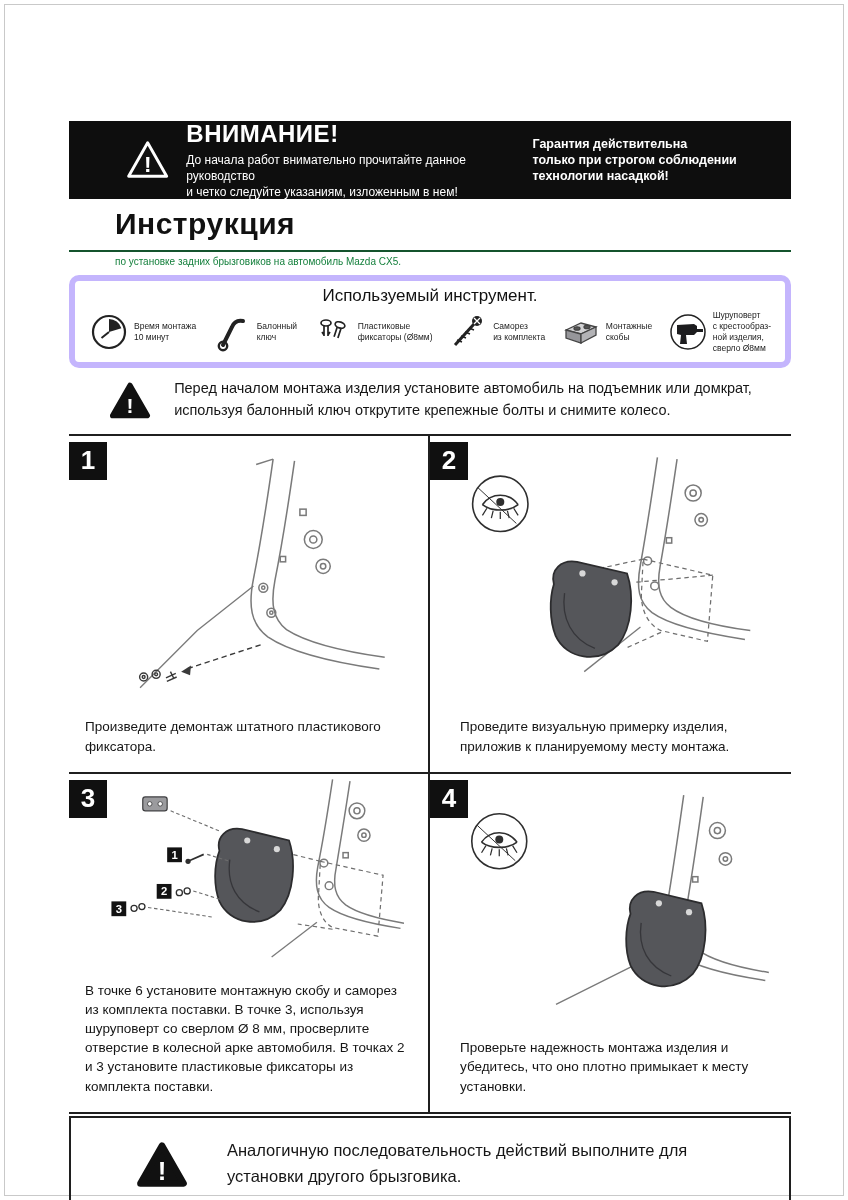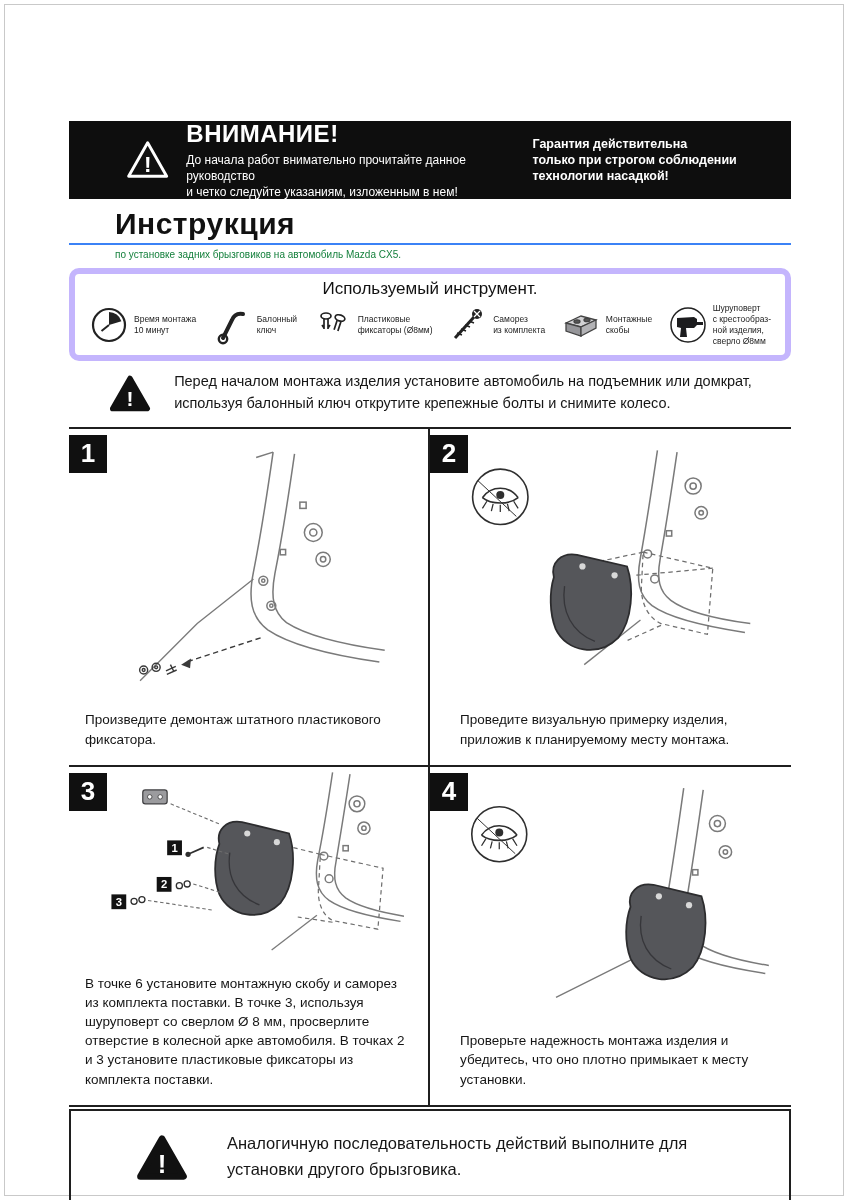--- a/index.html
+++ b/index.html
@@ -16,21 +16,21 @@
     background:#0e0e0e; color:#fff; height:78px;
     display:flex; align-items:center; justify-content:space-between;
     padding:0 24px 0 56px;
   }
   .header-left { display:flex; align-items:center; gap:16px; }
   .warning-title { font-size:24px; font-weight:bold; letter-spacing:.5px; }
   .warning-subtitle { font-size:12px; line-height:1.35; white-space:pre-line; margin-top:4px; }
   .warranty { font-size:12.5px; font-weight:bold; line-height:1.3; white-space:pre-line; width:238px; }
 
   
-  .title-block { border-bottom:2px solid #3b82f6; padding:8px 0 2px 46px; }
+  .title-block { border-bottom:2px solid #14532d; padding:8px 0 9px 46px; }
   .title-main { font-size:30px; font-weight:bold; letter-spacing:.5px; color:#111; }
   .title-subtitle { font-size:10px; padding:4px 0 6px 46px; color:#15803d; }
 
   
   .tools-box { border:6px solid #c4b5fd; border-radius:10px; margin-top:2px; padding:5px 10px 8px; }
   .tools-heading { text-align:center; font-size:17px; color:#111; margin-bottom:4px; }
   .tools-row { display:flex; justify-content:space-between; align-items:center; padding:0 4px; }
   .tool { display:flex; align-items:center; gap:5px; }
   .tool-icon { width:40px; height:40px; flex:0 0 auto; }
   .tool-label { font-size:8.5px; line-height:1.3; white-space:pre-line; color:#222; }

